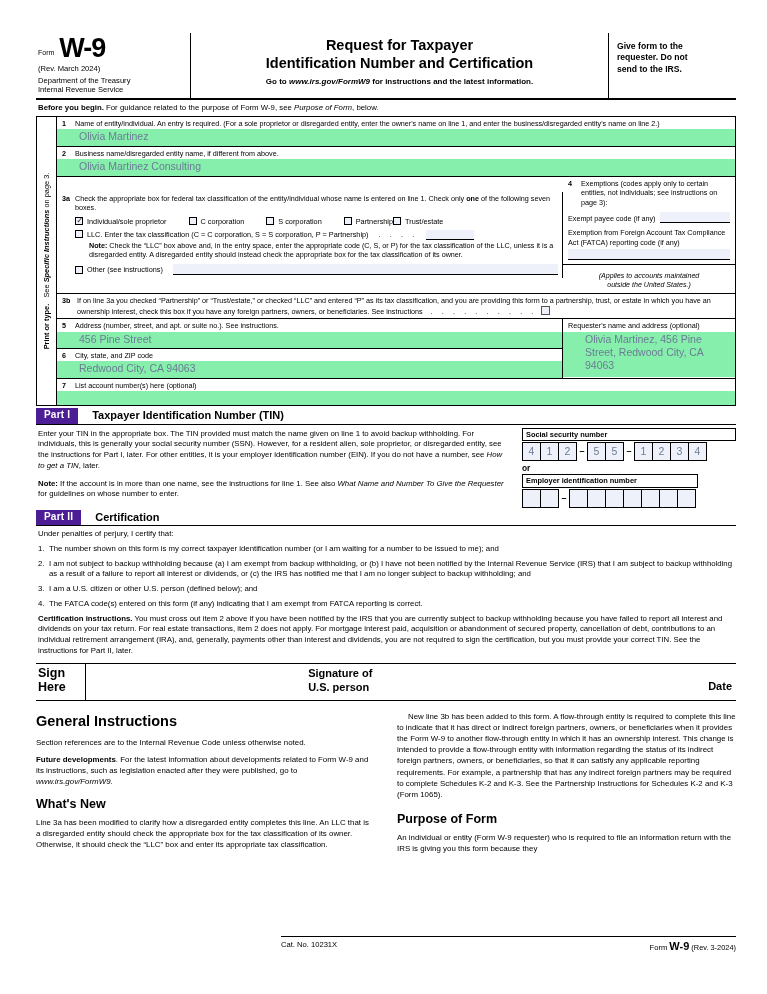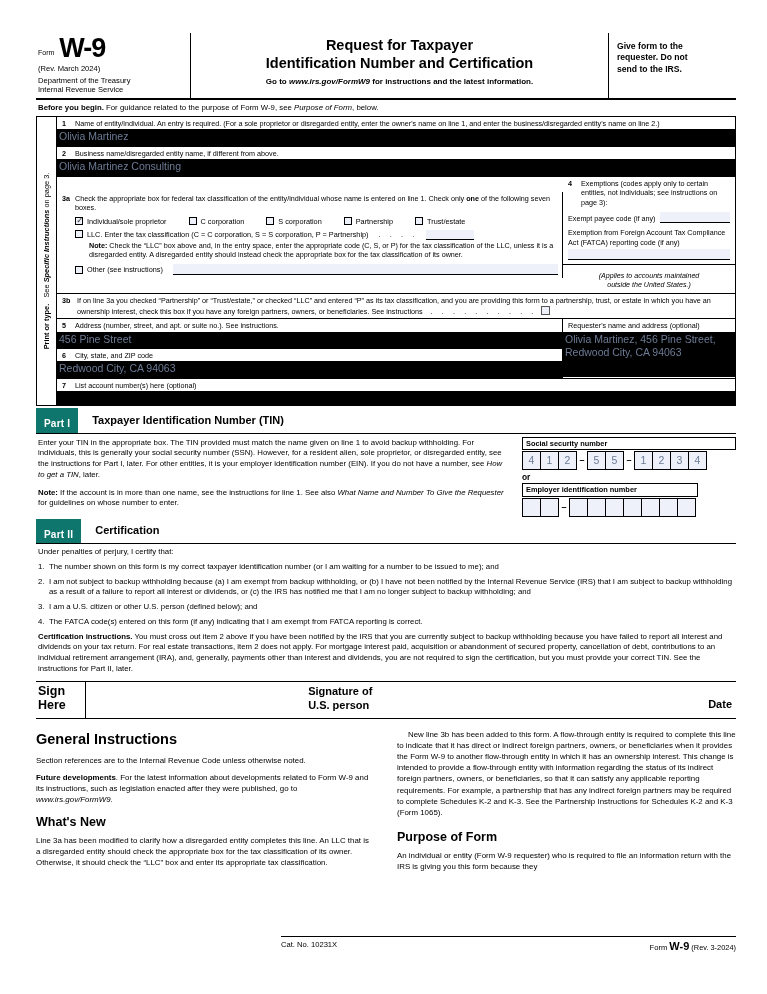--- a/index.html
+++ b/index.html
@@ -50,21 +50,21 @@
   .vert-strip .vtxt .reg { font-weight: bold; }
   .vert-strip .vtxt .it { font-style: italic; font-weight: bold; }
   .vert-strip .vtxt .nrm { font-weight: normal; font-style: normal; }
   .fields { flex: 1; }
 
   .row { border-bottom: 1.2px solid #000; }
   .row:last-child { border-bottom: none; }
   .lbl { display: flex; padding: 2px 4px 1px 5px; font-size: 7.2px; line-height: 1.3; }
   .num { font-weight: bold; width: 13px; flex: none; }
   .entry {
-    background: #000000; min-height: 15px; padding: 1px 2px 2px;
+    background: #86efac; min-height: 15px; padding: 1px 22px 2px;
     color: #6c7b96; font-size: 10.5px; line-height: 1.28;
   }
   .entry.tall { min-height: 27px; }
 
   .split { display: flex; }
   .split .left-col { flex: 1; border-right: 1.2px solid #000; }
   .split .right-col { width: 172px; }
 
   
   .l3a-wrap { display: flex; align-items: center; }
@@ -99,22 +99,22 @@
 
   
   .l3b { display: flex; padding: 2px 5px 2px 5px; font-size: 7.2px; line-height: 1.32; }
   .l3b .num { width: 15px; font-weight: bold; }
   .l3b-body { flex: 1; }
   .l3b-cb { width: 9px; height: 9px; border: 1px solid #555; background: #eef1fa; display: inline-block; vertical-align: -1px; margin-left: 4px; }
 
   
   .partbar { display: flex; align-items: center; border-bottom: 1.8px solid #000; margin-top: 2px; }
   .parttag {
-    background: #0f766e; color: #fff; font-weight: bold; font-size: 10px;
-    padding: 10px 8px 2px; letter-spacing: 0.2px;
+    background: #4c1d95; color: #fff; font-weight: bold; font-size: 10px;
+    padding: 1px 8px 2px; letter-spacing: 0.2px;
   }
   .parttitle { font-weight: bold; font-size: 11px; margin-left: 14px; }
 
   
   .p1 { display: flex; }
   .p1-left { flex: 1; padding: 4px 10px 3px 2px; font-size: 7.8px; line-height: 1.38; }
   .p1-left p { margin: 0 0 7px; }
   .p1-left p:last-child { margin-bottom: 0; }
   .p1-left i { font-style: italic; }
   .p1-left b { font-weight: bold; }
@@ -250,21 +250,21 @@
                 <span>Individual/sole proprietor</span>
               </div>
               <div class="cbitem" style="margin-right:22px;">
                 <span class="cbox"></span>
                 <span>C corporation</span>
               </div>
               <div class="cbitem" style="margin-right:22px;">
                 <span class="cbox"></span>
                 <span>S corporation</span>
               </div>
-              <div class="cbitem" style="margin-right:22px;">
+              <div class="cbitem" style="">
                 <span class="cbox"></span>
                 <span>Partnership</span>
               </div>
               <div class="cbitem">
                 <span class="cbox"></span>
                 <span>Trust/estate</span>
               </div>
             </div>
 
             <div class="llc-line">

